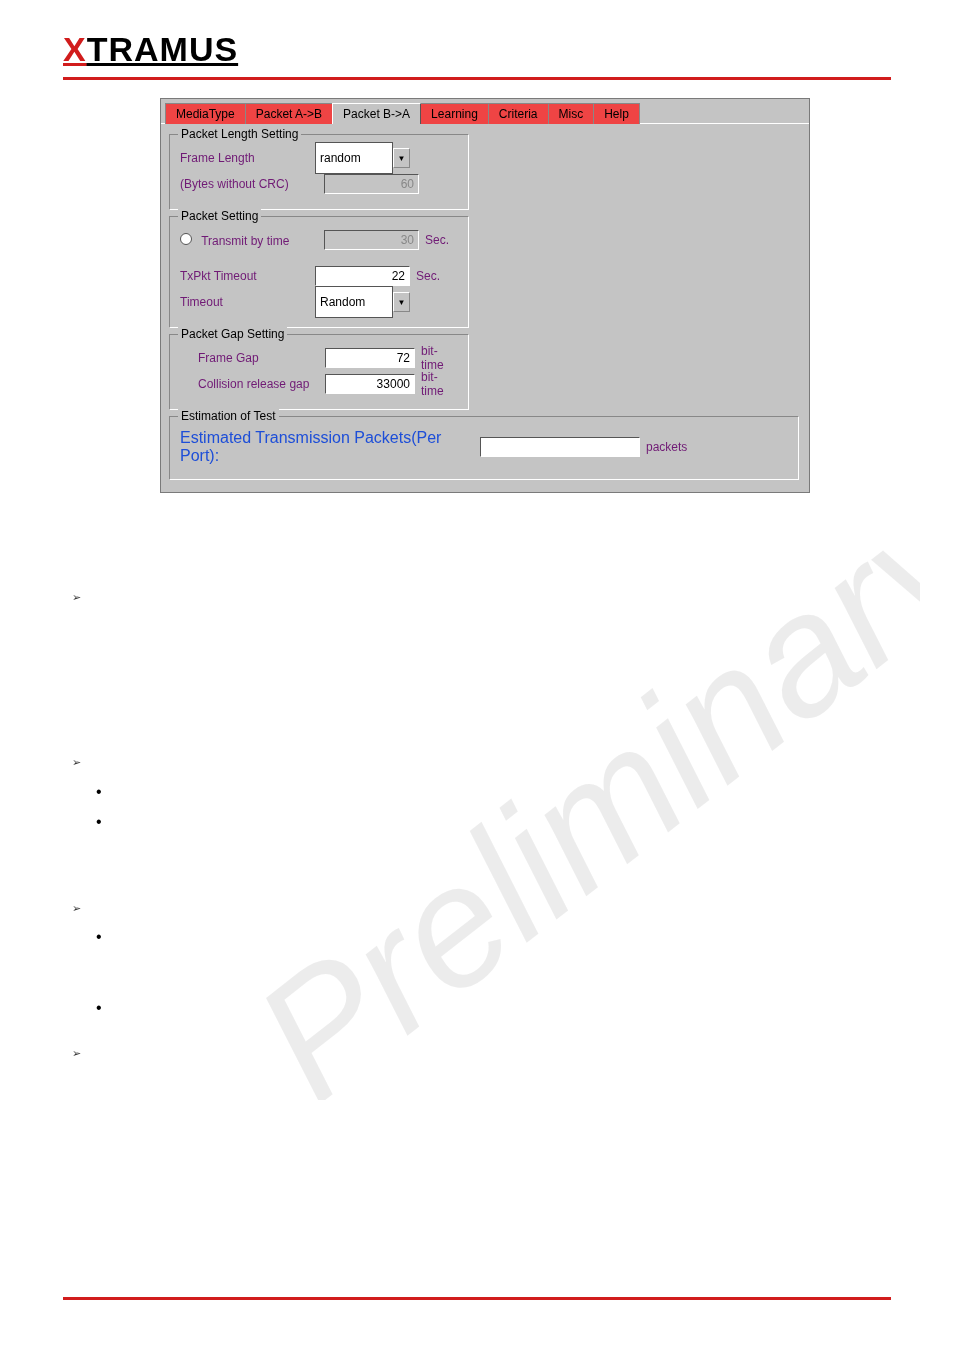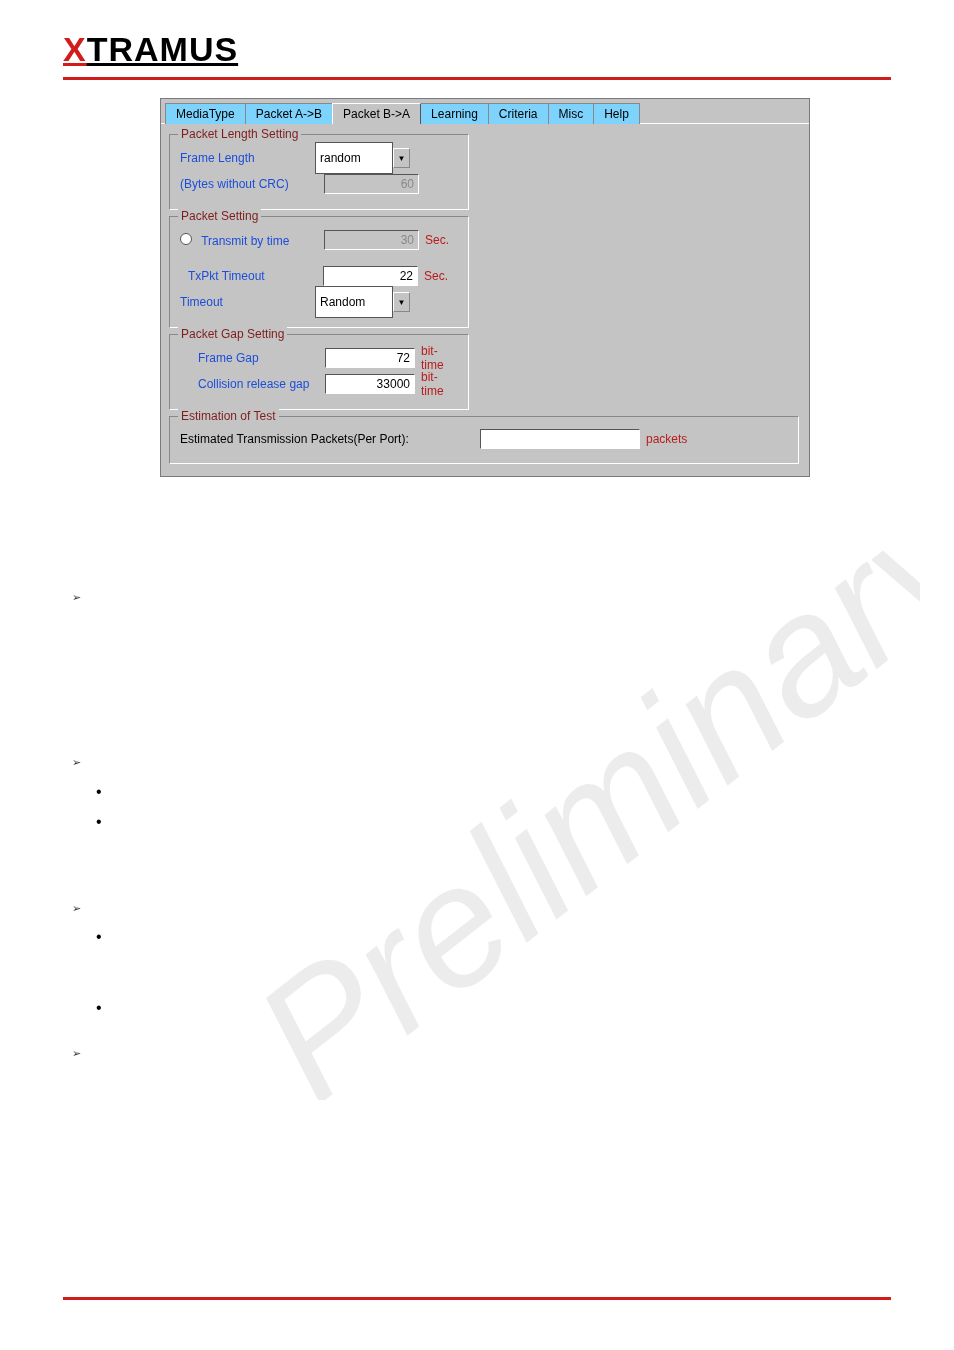--- a/index.html
+++ b/index.html
@@ -44,21 +44,21 @@
   .tabs {
     display: flex;
     align-items: flex-end;
     height: 24px;
     padding-left: 4px;
     background: #c4c4c4;
     border-bottom: none;
   }
   .tab {
     padding: 3px 10px 3px 10px;
-    background: #7dd3fc;
+    background: #ef4444;
     border: 1px solid #888;
     border-bottom: none;
     margin-right: -1px;
     font-size: 12px;
     position: relative;
     top: 1px;
   }
   .tab.active {
     background: #c4c4c4;
     border-color: #fff #555 #c4c4c4 #fff;
@@ -78,32 +78,32 @@
     margin: 4px 2px 6px 2px;
     padding: 8px 10px 10px 10px;
     position: relative;
   }
   .group-title {
     position: absolute;
     top: -8px;
     left: 8px;
     background: #c4c4c4;
     padding: 0 3px;
-    color: #7f1d1d;
+    color: #000000;
     font-size: 12px;
   }
   .row {
     display: flex;
     align-items: center;
     margin: 4px 0;
     height: 22px;
   }
   .row-label {
     width: 135px;
-    color: #1d4ed8;
+    color: #701a75;
     font-size: 12px;
   }
   .field {
     width: 95px;
     height: 20px;
     background: #fff;
     border: 1px solid #555;
     border-top-color: #555;
     border-left-color: #555;
     border-right-color: #fff;
@@ -138,21 +138,21 @@
     border: 1px solid #888;
     border-top-color: #fff;
     border-left-color: #fff;
     display: flex;
     align-items: center;
     justify-content: center;
     font-size: 8px;
   }
   .unit {
     margin-left: 6px;
-    color: #b91c1c;
+    color: #701a75;
     font-size: 12px;
   }
   .radio {
     width: 12px;
     height: 12px;
     border-radius: 50%;
     background: #fff;
     border: 1px solid #555;
     margin-right: 6px;
     display: inline-flex;
@@ -166,22 +166,22 @@
     border-radius: 50%;
     background: #000;
   }
   .est-row {
     display: flex;
     align-items: center;
     margin: 4px 0;
   }
   .est-row .est-label {
     width: 300px;
-    color: #000000;
-    font-size: 12px;
+    color: #1d4ed8;
+    font-size: 16px;
   }
   .watermark {
     position: absolute;
     top: 300px;
     left: 40px;
     width: 880px;
     height: 800px;
     pointer-events: none;
     opacity: 0.15;
   }
@@ -252,21 +252,21 @@
     <div class="group" style="width: 300px;">
       <span class="group-title">Packet Setting</span>
       <div class="row">
         <span class="row-label">
           <span class="radio"></span>
           <span>Transmit by time</span>
         </span>
         <span class="field disabled">30</span>
         <span class="unit">Sec.</span>
       </div>
-      <div class="row" style="margin-top:14px;margin-left:8px;">
+      <div class="row" style="margin-top:14px;">
         <span class="row-label">TxPkt Timeout</span>
         <span class="field">22</span>
         <span class="unit">Sec.</span>
       </div>
       <div class="row">
         <span class="row-label">Timeout</span>
         <span class="select-wrap">
           <span class="select-field">Random</span>
           <span class="select-btn">▼</span>
         </span>

